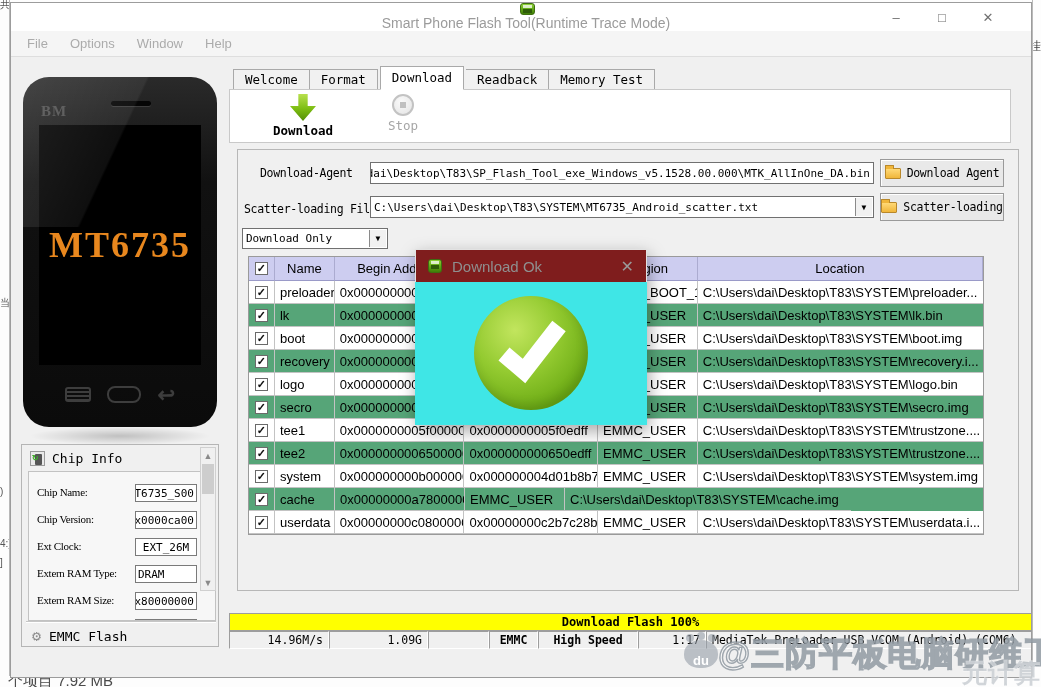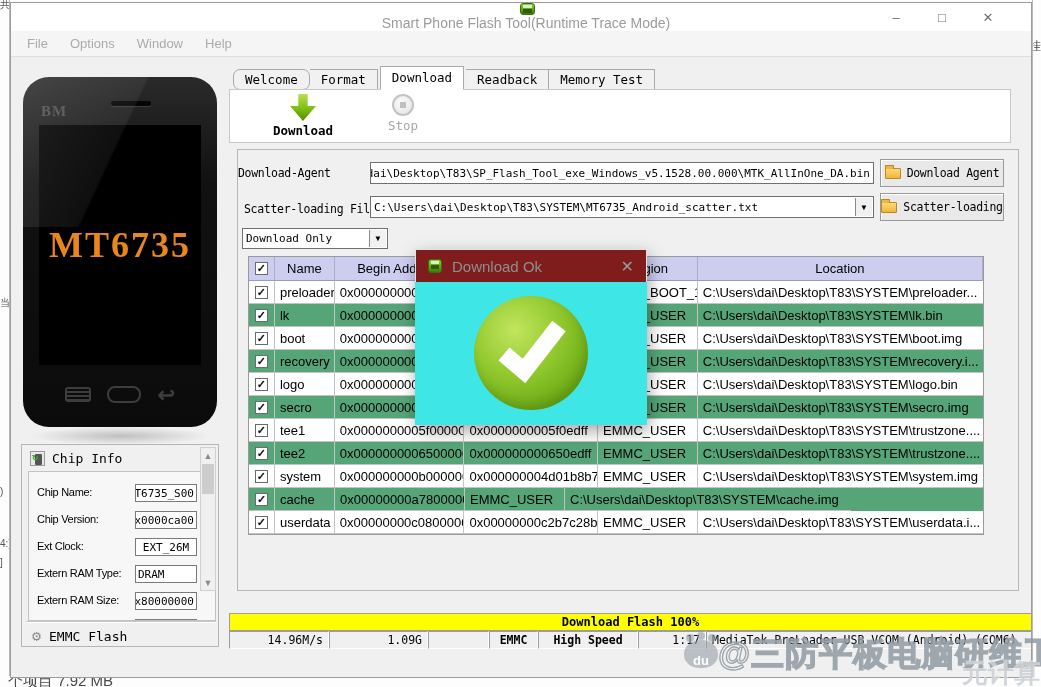--- a/index.html
+++ b/index.html
@@ -40,34 +40,34 @@
   .phone-shadow { position:absolute; left:18px; top:424px; width:182px; height:18px; background:radial-gradient(ellipse at center, rgba(0,0,0,.20), rgba(0,0,0,0) 70%); }
 
   
   .chipbox { position:absolute; left:10px; top:441px; width:198px; height:203px; border:1px solid #b5b5b5; background:#f0f0f0; }
   .chipbox .cb-title { display:flex; align-items:center; height:26px; padding-left:8px; font-family:"DejaVu Sans Mono",monospace; font-size:13px; color:#000; gap:7px; }
   .ci-icon { width:15px; height:15px; position:relative; background:#e9e9e9; border:1px solid #9a9a9a; }
   .ci-icon::before { content:""; position:absolute; left:4px; top:2px; width:7px; height:11px; background:#555; border-radius:1px; }
   .ci-icon::after { content:"↻"; position:absolute; left:1px; top:-1px; font-size:10px; font-weight:bold; color:#3fae2a; }
   .ci-panel { position:absolute; left:6px; top:26px; width:188px; height:150px; background:#f7f7f7; border:1px solid #c2c2c2; overflow:hidden; }
   .ci-row { position:absolute; left:0; width:100%; height:18px; }
-  .ci-row .lbl { position:absolute; left:8px; top:2px; font-family:Liberation Sans, sans-serif; font-size:11px; letter-spacing:-.3px; color:#000; white-space:nowrap;text-align:center; }
+  .ci-row .lbl { position:absolute; left:8px; top:2px; font-family:Liberation Serif, serif; font-size:11px; letter-spacing:-.3px; color:#000; white-space:nowrap;text-align:center; }
   .ci-row .val { position:absolute; left:106px; top:0; width:62px; height:18px; background:#fff; border:1px solid #7a7a7a; font-family:"DejaVu Sans Mono",monospace; font-size:11px; display:flex; align-items:center; overflow:hidden; white-space:nowrap; padding:0 2px; }
   .ci-scroll { position:absolute; right:2px; top:2px; width:16px; height:144px; background:#f0f0f0; border:1px solid #d0d0d0; }
   .ci-scroll .arr { position:absolute; left:0; width:14px; height:15px; color:#8a8a8a; font-size:9px; display:flex; align-items:center; justify-content:center; }
   .ci-scroll .arr.up { top:0; } .ci-scroll .arr.dn { bottom:0; }
   .ci-scroll .thumb { position:absolute; left:1px; top:16px; width:12px; height:30px; background:#cdcdcd; }
   .cb-sep { position:absolute; left:4px; top:176px; width:190px; border-top:1px solid #c6c6c6; border-bottom:1px solid #fff; }
   .cb-footer { position:absolute; left:0; top:179px; width:100%; height:24px; display:flex; align-items:center; gap:8px; padding-left:10px; font-family:"DejaVu Sans Mono",monospace; font-size:13px; color:#000; }
   .gear { color:#8f8f8f; font-size:15px; line-height:15px; }
 
   
   .tabs { position:absolute; left:222px; top:63px; height:24px; display:flex; align-items:flex-end; }
   .tab { height:21px; line-height:19px; padding:0 11px; font-family:"DejaVu Sans Mono",monospace; font-size:12.5px; color:#000; background:#f1f1f1; border:1px solid #a9a9a9; border-left:none; }
-  .tab:first-child { border-left:1px solid #a9a9a9;border-radius:7px; }
+  .tab:first-child { border-left:1px solid #a9a9a9; }
   .tab.active { height:24px; line-height:22px; background:#fff; border:1px solid #a9a9a9; border-bottom:1px solid #fff; position:relative; z-index:2; margin:0 2px; }
 
   
   .toolpanel { position:absolute; left:218px; top:86px; width:782px; height:54px; background:#fff; border:1px solid #c9c9c9; }
   .tool { position:absolute; top:4px; width:90px; display:flex; flex-direction:column; align-items:center; gap:2px; }
   .tool .tlabel { font-family:"DejaVu Sans Mono",monospace; font-size:12.5px; }
   .tool.dl { left:28px; } .tool.dl .tlabel { color:#000; font-weight:bold; }
   .tool.stop { left:128px; } .tool.stop .tlabel { color:#a6a6a6; }
   .dl-arrow { width:26px; height:27px; background:linear-gradient(180deg,#b8e04e 0%,#7cbd12 55%,#538d06 100%); clip-path:polygon(32% 0,68% 0,68% 44%,100% 44%,50% 100%,0 44%,32% 44%); }
   .stop-ic { width:22px; height:22px; border-radius:50%; border:2px solid #c3c3c3; background:radial-gradient(circle at 40% 35%, #fafafa,#e3e3e3); position:relative; }
@@ -221,21 +221,21 @@
         <div class="dl-arrow"></div>
         <div class="tlabel">Download</div>
       </div>
       <div class="tool stop">
         <div class="stop-ic"></div>
         <div class="tlabel">Stop</div>
       </div>
     </div>
 
     <div class="groupbox">
-      <div class="flabel" style="left:0; top:16px;text-align:center;">Download-Agent</div>
+      <div class="flabel" style="left:22px; top:16px;text-align:center;">Download-Agent</div>
       <div class="txtfield rclip" style="left:132px; top:12px; width:504px; height:22px;">\Users\dai\Desktop\T83\SP_Flash_Tool_exe_Windows_v5.1528.00.000\MTK_AllInOne_DA.bin</div>
       <div class="fbtn" style="left:642px; top:9px;">
         <div class="folder"></div>
         <span>Download Agent</span>
       </div>
 
       <div class="flabel" style="left:6px; top:52px;">Scatter-loading File</div>
       <div class="txtfield" style="left:132px; top:46px; width:504px; height:22px;">
         <span>C:\Users\dai\Desktop\T83\SYSTEM\MT6735_Android_scatter.txt</span>
         <div class="combo-arrow">▼</div>

